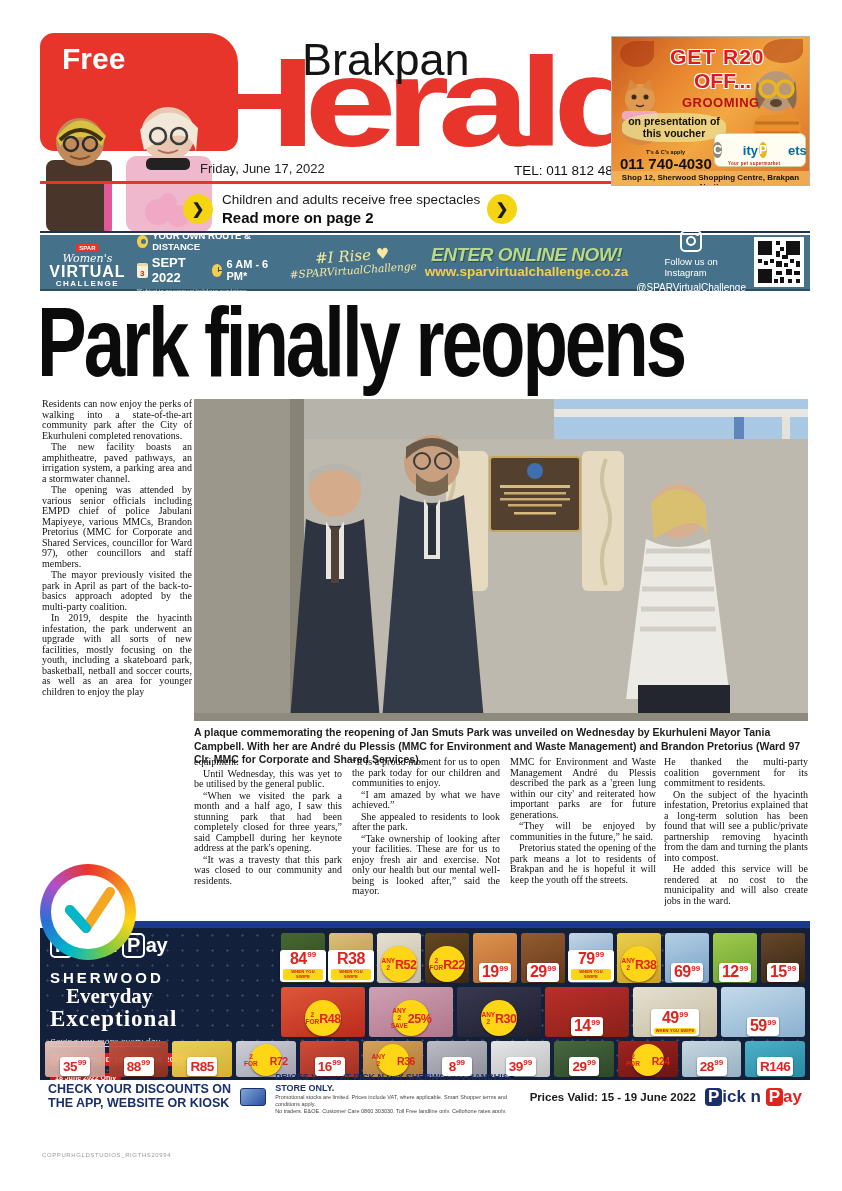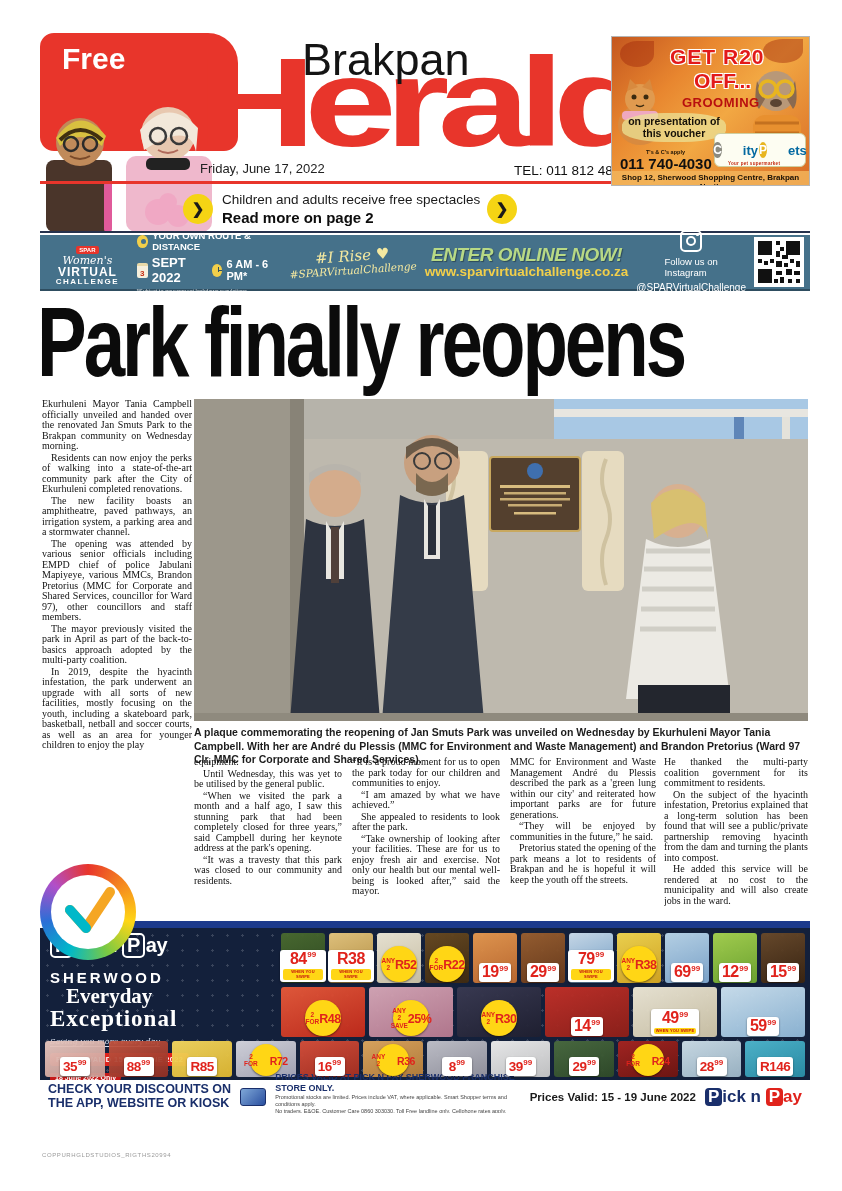--- a/index.html
+++ b/index.html
@@ -51,21 +51,21 @@
   .teaser-l1{font-size:13.5px;color:#1a1a1a;line-height:1.25;}
   .teaser-l2{font-size:15px;font-weight:800;color:#0d0d0d;}
   .rule-navy{left:40px;top:231px;width:770px;height:2px;background:#26324d;}
 
   
   .spar{left:40px;top:235px;width:770px;height:56px;background:#45718a;display:flex;
         align-items:center;padding:0 6px;box-sizing:border-box;gap:8px;border-bottom:2px solid #2e4d60;}
   .spar-logo{width:102px;text-align:center;color:#fff;line-height:1;}
   .spar-logo .s-red{display:inline-block;background:#e8352b;color:#fff;font-size:6px;font-weight:800;padding:1px 3px;border-radius:2px;}
   .spar-logo .s-script{font-family:"DejaVu Serif",serif;font-style:italic;font-size:11px;}
-  .spar-logo .s-big{font-weight:800;font-size:12px;letter-spacing:1px;}
+  .spar-logo .s-big{font-weight:800;font-size:16px;letter-spacing:1px;}
   .spar-logo .s-small{font-weight:800;font-size:8px;letter-spacing:1.5px;}
   .spar-route{width:178px;color:#fff;}
   .spar-route .r1{display:flex;align-items:center;gap:4px;font-size:9.5px;font-weight:800;}
   .spar-route .r2{display:flex;align-items:center;gap:4px;margin-top:3px;}
   .spar-route .cal{width:13px;height:15px;background:#f5efdc;border-radius:2px;color:#c42a10;
                    font-size:8px;font-weight:800;text-align:center;line-height:15px;border-top:3px solid #e8d9a8;box-sizing:border-box;}
   .spar-route .date{font-weight:800;font-size:13px;}
   .spar-route .time{font-weight:800;font-size:11px;}
   .spar-route .r3{font-size:5.5px;color:rgba(255,255,255,.85);margin-top:3px;}
   .pin{width:13px;height:13px;border-radius:50%;background:#f2cf4a;position:relative;}
@@ -293,21 +293,20 @@
         <rect width="23" height="23" fill="#fff"></rect>
         <path fill="#111" d="M1 1h7v7H1zM3 3h3v3H3zM15 1h7v7h-7zM17 3h3v3h-3zM1 15h7v7H1zM3 17h3v3H3zM10 1h2v2h-2zM12 4h2v2h-2zM10 6h2v3h-2zM13 8h3v2h-3zM1 10h2v2H1zM4 11h2v2H4zM7 10h2v2H7zM10 11h3v3h-3zM14 12h2v2h-2zM17 10h2v2h-2zM20 11h2v3h-2zM15 15h3v3h-3zM19 16h3v2h-3zM10 16h3v2h-3zM12 19h2v3h-2zM16 20h2v2h-2zM20 20h2v2h-2zM9 20h2v2H9z"></path>
       </svg>
     </div>
   </div>
 
   <div class="abs headline">Park finally reopens</div>
 
   <div class="abs ncol col-left">
 
-  <p class="para">Ekurhuleni Mayor Tania Campbell officially unveiled and handed over the renovated Jan Smuts Park to the Brakpan community on Wednesday morning.</p>
       <p class="para">Residents can now enjoy the perks of walking into a state-of-the-art community park after the City of Ekurhuleni completed renovations.</p>
       <p class="para">The new facility boasts an amphitheatre, paved pathways, an irrigation system, a parking area and a stormwater channel.</p>
       <p class="para">The opening was attended by various senior officials including EMPD chief of police Jabulani Mapiyeye, various MMCs, Brandon Pretorius (MMC for Corporate and Shared Services, councillor for Ward 97), other councillors and staff members.</p>
       <p class="para">The mayor previously visited the park in April as part of the back-to-basics approach adopted by the multi-party coalition.</p>
       <p class="para">In 2019, despite the hyacinth infestation, the park underwent an upgrade with all sorts of new facilities, mostly focusing on the youth, including a skateboard park, basketball, netball and soccer courts, as well as an area for younger children to enjoy the play</p>
     </div>
 
   <div class="abs photo">
     <svg width="614" height="322" viewBox="0 0 614 322">
       <rect width="614" height="322" fill="#b6b3aa"></rect>

